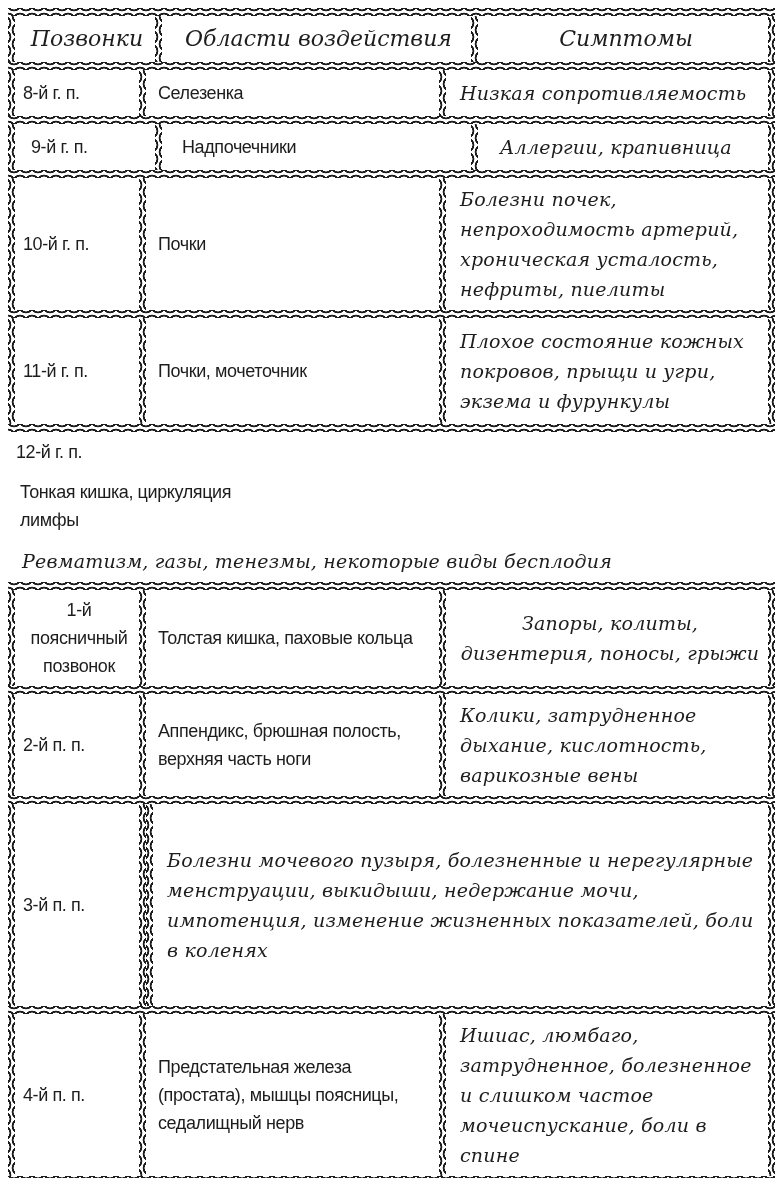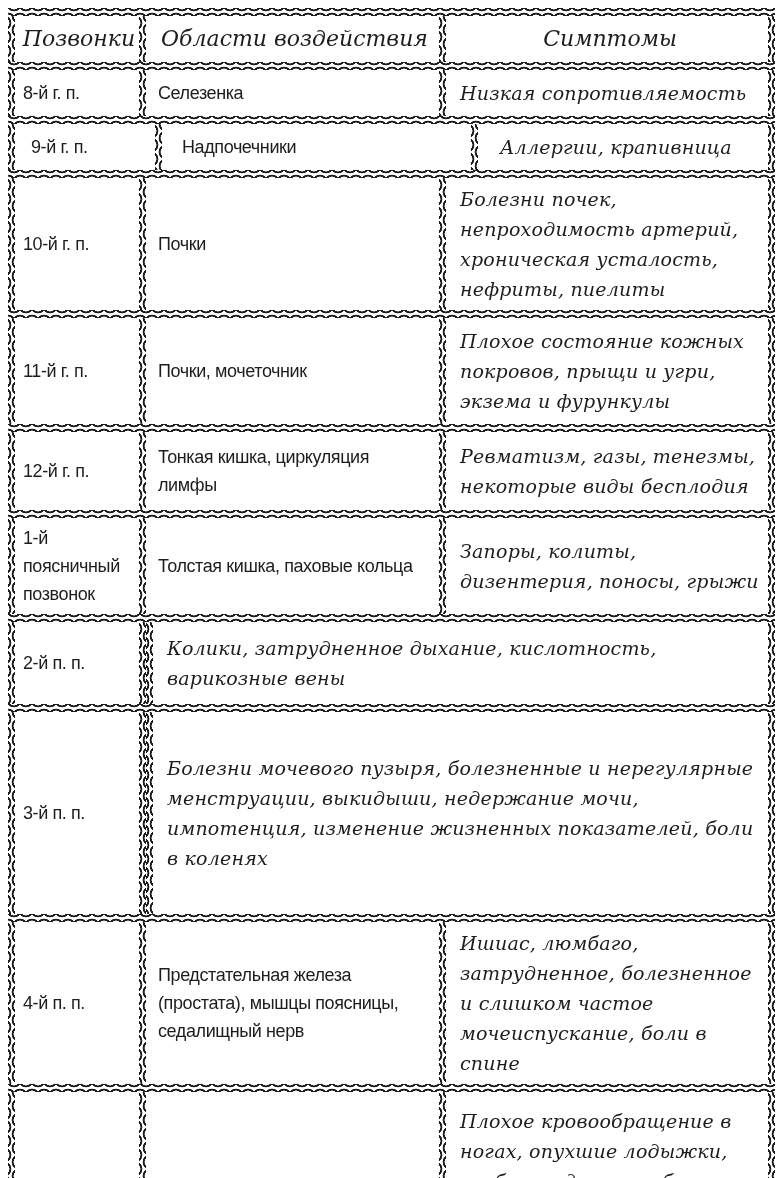--- a/index.html
+++ b/index.html
@@ -64,21 +64,21 @@
     font-style:italic;
     font-size:22px;line-height:26px;
   }
 </style>
 </head>
 <body>
 
 <div class="page">
   <div class="hwave"></div>
 
-  <div class="row header" style="min-height:46px;">
+  <div class="row header" style="min-height:46px;gap:8px;">
     <div class="vwave"></div>
     <div class="cell c1">
       <span class="txt">Позвонки</span>
     </div>
     <div class="vwave"></div>
     <div class="cell c2">
       <span class="txt">Области воздействия</span>
     </div>
     <div class="vwave"></div>
     <div class="cell c3">
@@ -147,37 +147,37 @@
     <div class="cell c2">
       <span class="txt plain">Почки, мочеточник</span>
     </div>
     <div class="vwave"></div>
     <div class="cell c3">
       <span class="txt script">Плохое состояние кожных покровов, прыщи и угри, экзема и фурункулы</span>
     </div>
     <div class="vwave"></div>
   </div>
 <div class="hwave"></div>
-  <div class="row" style="min-height: 78px;">
+  <div class="row" style="min-height: 78px; flex-direction: column;">
     <div class="vwave"></div>
     <div class="cell c1">
       <span class="txt plain">12-й г. п.</span>
     </div>
     <div class="vwave"></div>
     <div class="cell c2">
       <span class="txt plain">Тонкая кишка, циркуляция лимфы</span>
     </div>
     <div class="vwave"></div>
     <div class="cell c3">
       <span class="txt script">Ревматизм, газы, тенезмы, некоторые виды бесплодия</span>
     </div>
     <div class="vwave"></div>
   </div>
 <div class="hwave"></div>
-  <div class="row" style="min-height: 80px;">
+  <div class="row" style="min-height: 80px; text-align: center;">
     <div class="vwave"></div>
     <div class="cell c1">
       <span class="txt plain">1-й поясничный позвонок</span>
     </div>
     <div class="vwave"></div>
     <div class="cell c2">
       <span class="txt plain">Толстая кишка, паховые кольца</span>
     </div>
     <div class="vwave"></div>
     <div class="cell c3">
@@ -185,20 +185,23 @@
     </div>
     <div class="vwave"></div>
   </div>
 <div class="hwave"></div>
   <div class="row" style="min-height: 82px;">
     <div class="vwave"></div>
     <div class="cell c1">
       <span class="txt plain">2-й п. п.</span>
     </div>
     <div class="vwave"></div>
+    <div class="cell c2">
+      <span class="txt plain">Аппендикс, брюшная полость, верхняя часть ноги</span>
+    </div>
     <div class="vwave"></div>
     <div class="cell c3">
       <span class="txt script">Колики, затрудненное дыхание, кислотность, варикозные вены</span>
     </div>
     <div class="vwave"></div>
   </div>
 <div class="hwave"></div>
   <div class="row" style="min-height: 202px;">
     <div class="vwave"></div>
     <div class="cell c1">

